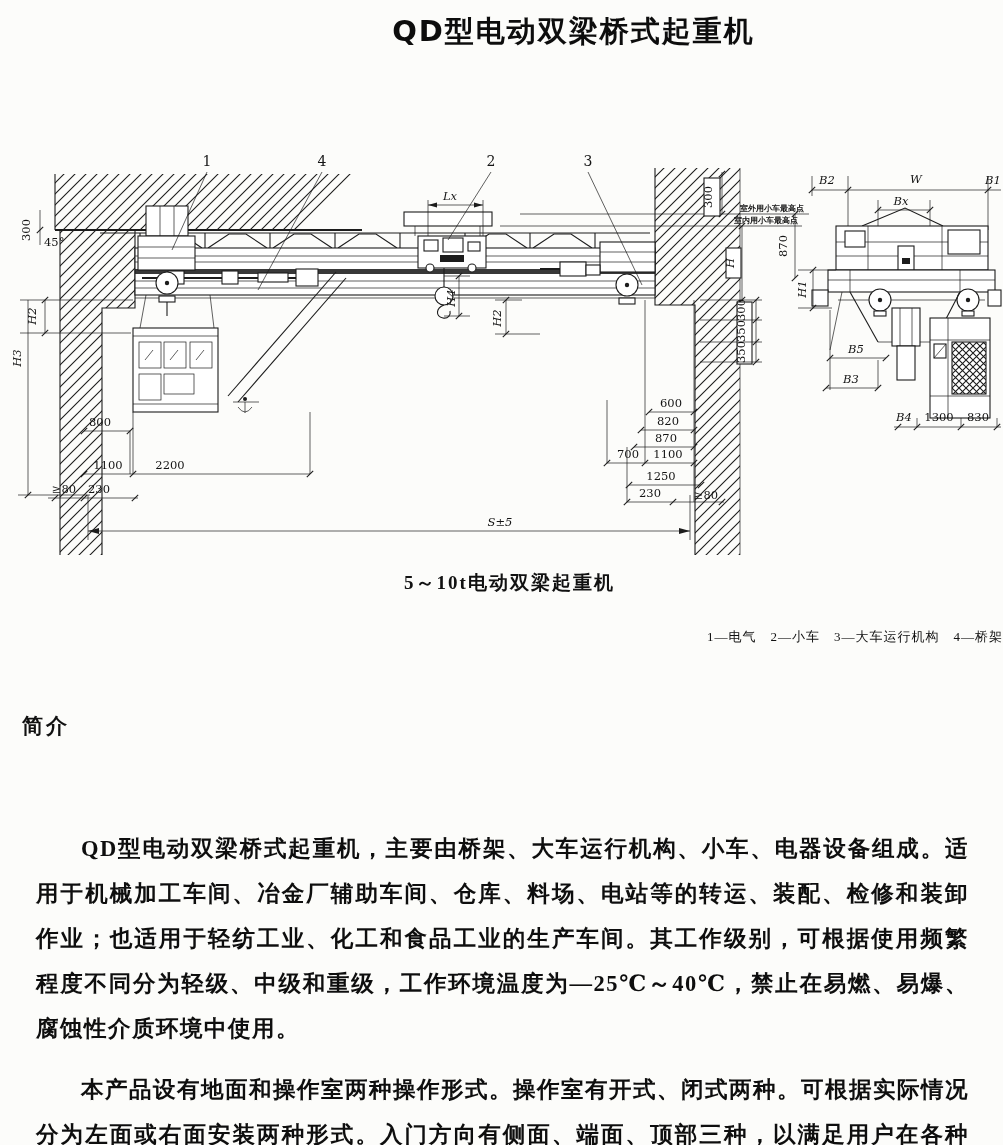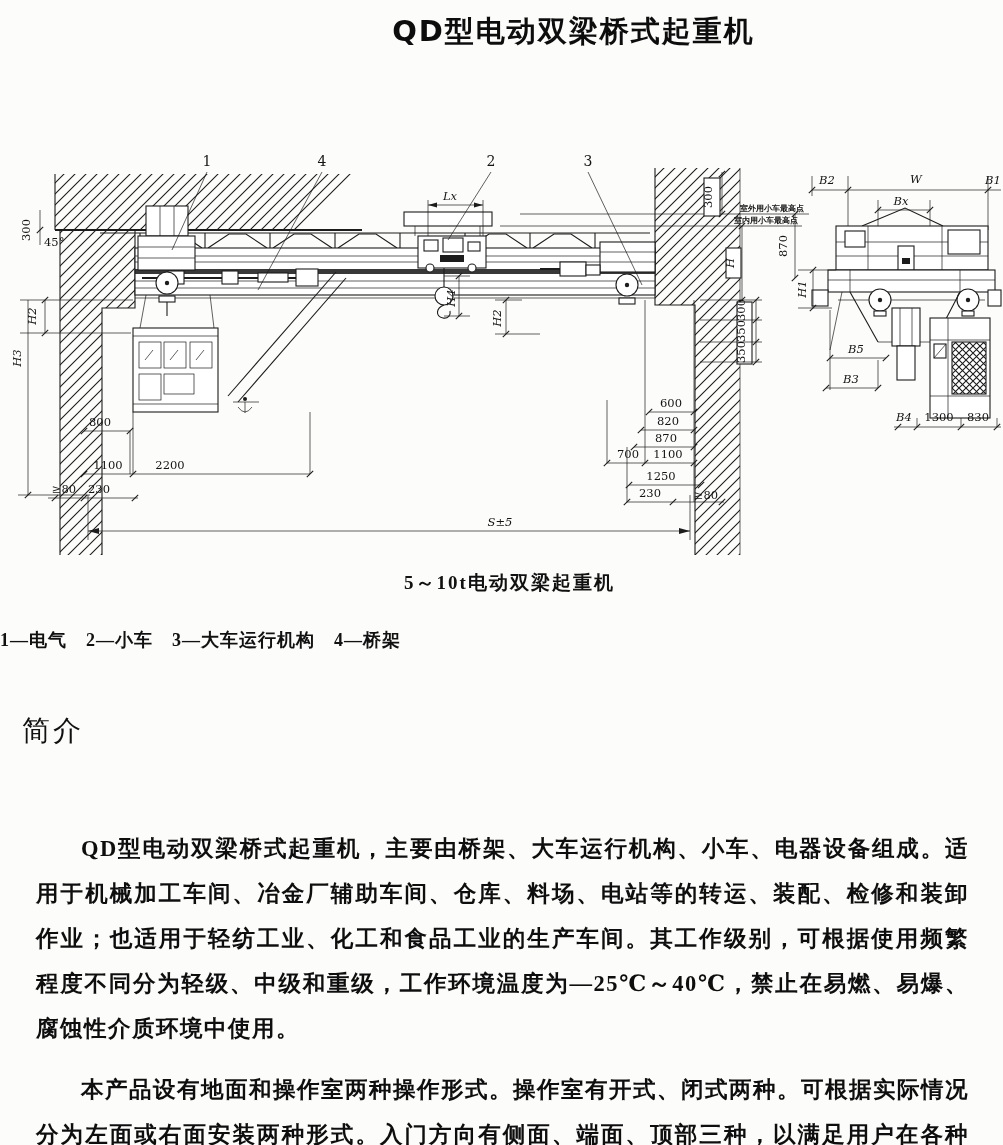--- a/index.html
+++ b/index.html
@@ -29,26 +29,26 @@
   #drawing .it{font-style:italic;}
   #drawing .co{font-size:14px;}
   #drawing .sm{font-size:8px;font-weight:bold;
     font-family:"DejaVu Sans","Liberation Sans",sans-serif;}
   .caption{
     position:absolute;top:570px;left:0;right:0;text-align:center;
     transform:translateX(8px);
     font-size:19px;font-weight:800;letter-spacing:2px;
   }
   .legend{
-    position:absolute;top:628px;left:0;right:0;text-align:left;
-    font-size:18px;font-weight:700;letter-spacing:1px;
+    position:absolute;top:628px;left:0;right:0;text-align:right;
+    font-size:13px;font-weight:400;letter-spacing:1px;
   }
   .intro{
     position:absolute;top:712px;left:22px;margin:0;
-    font-size:28px;font-weight:400;letter-spacing:3px;
+    font-size:21px;font-weight:700;letter-spacing:3px;
     font-family:"DejaVu Sans","Liberation Sans",sans-serif;
   }
   .bodytext{
     position:absolute;top:810px;left:20px;right:18px;
     font-size:22.5px;font-weight:700;line-height:45px;
     letter-spacing:1.5px;text-align:justify;color:#0e0e0e;
   }
   .bodytext p{margin:16px;text-indent:2em;}
   .bodytext p + p{margin-top:10px;}
 </style>

